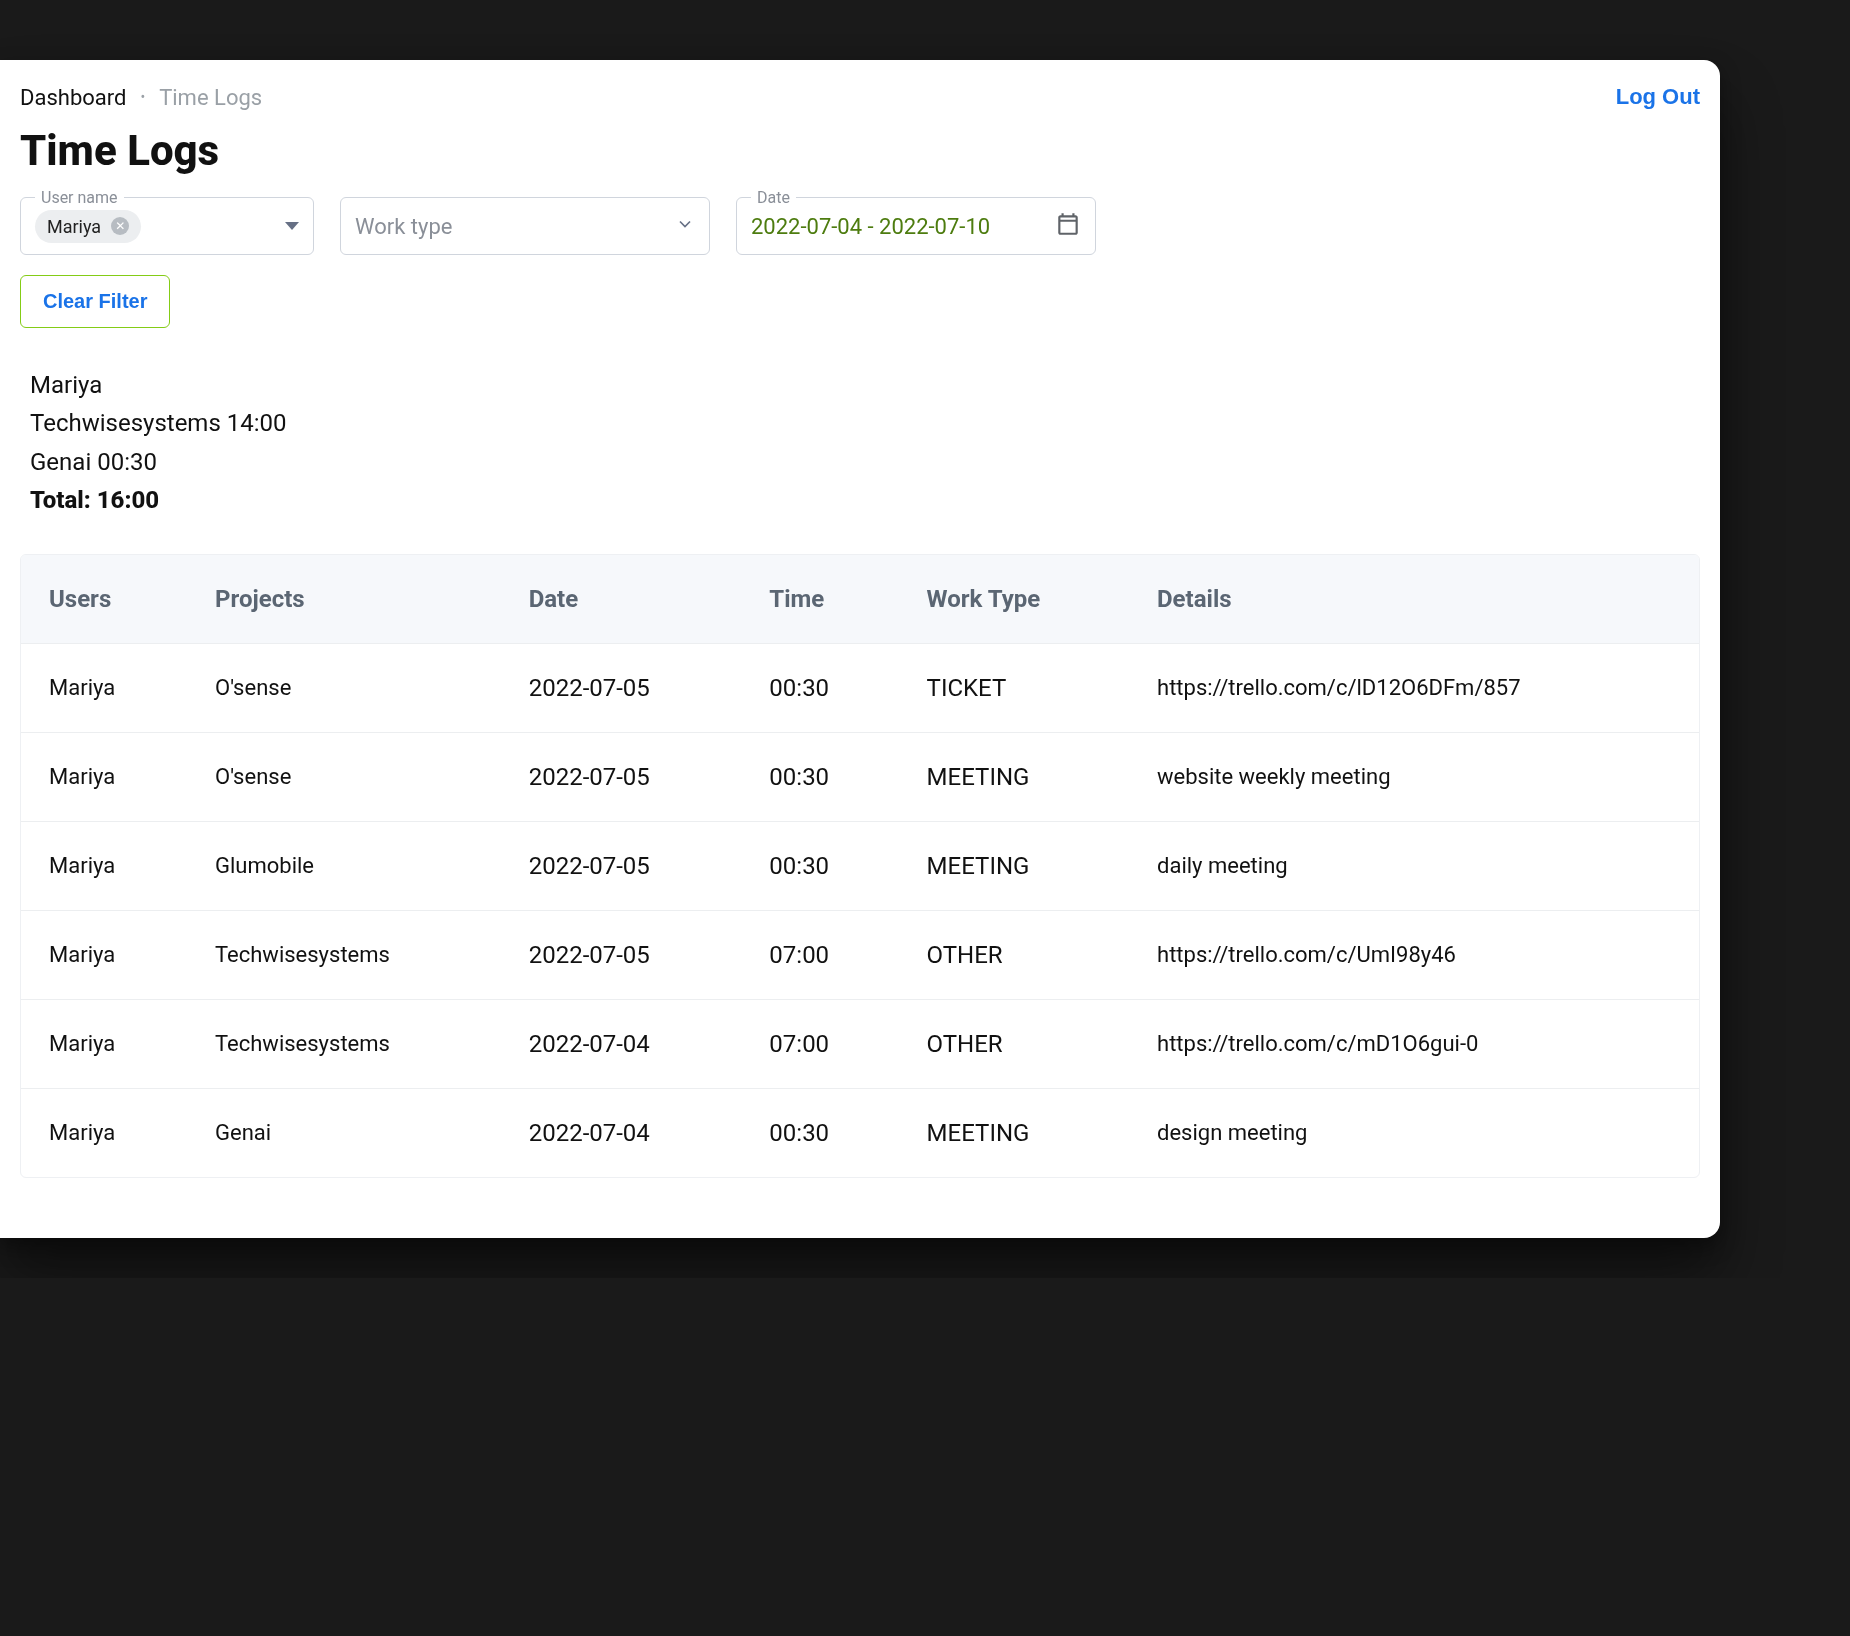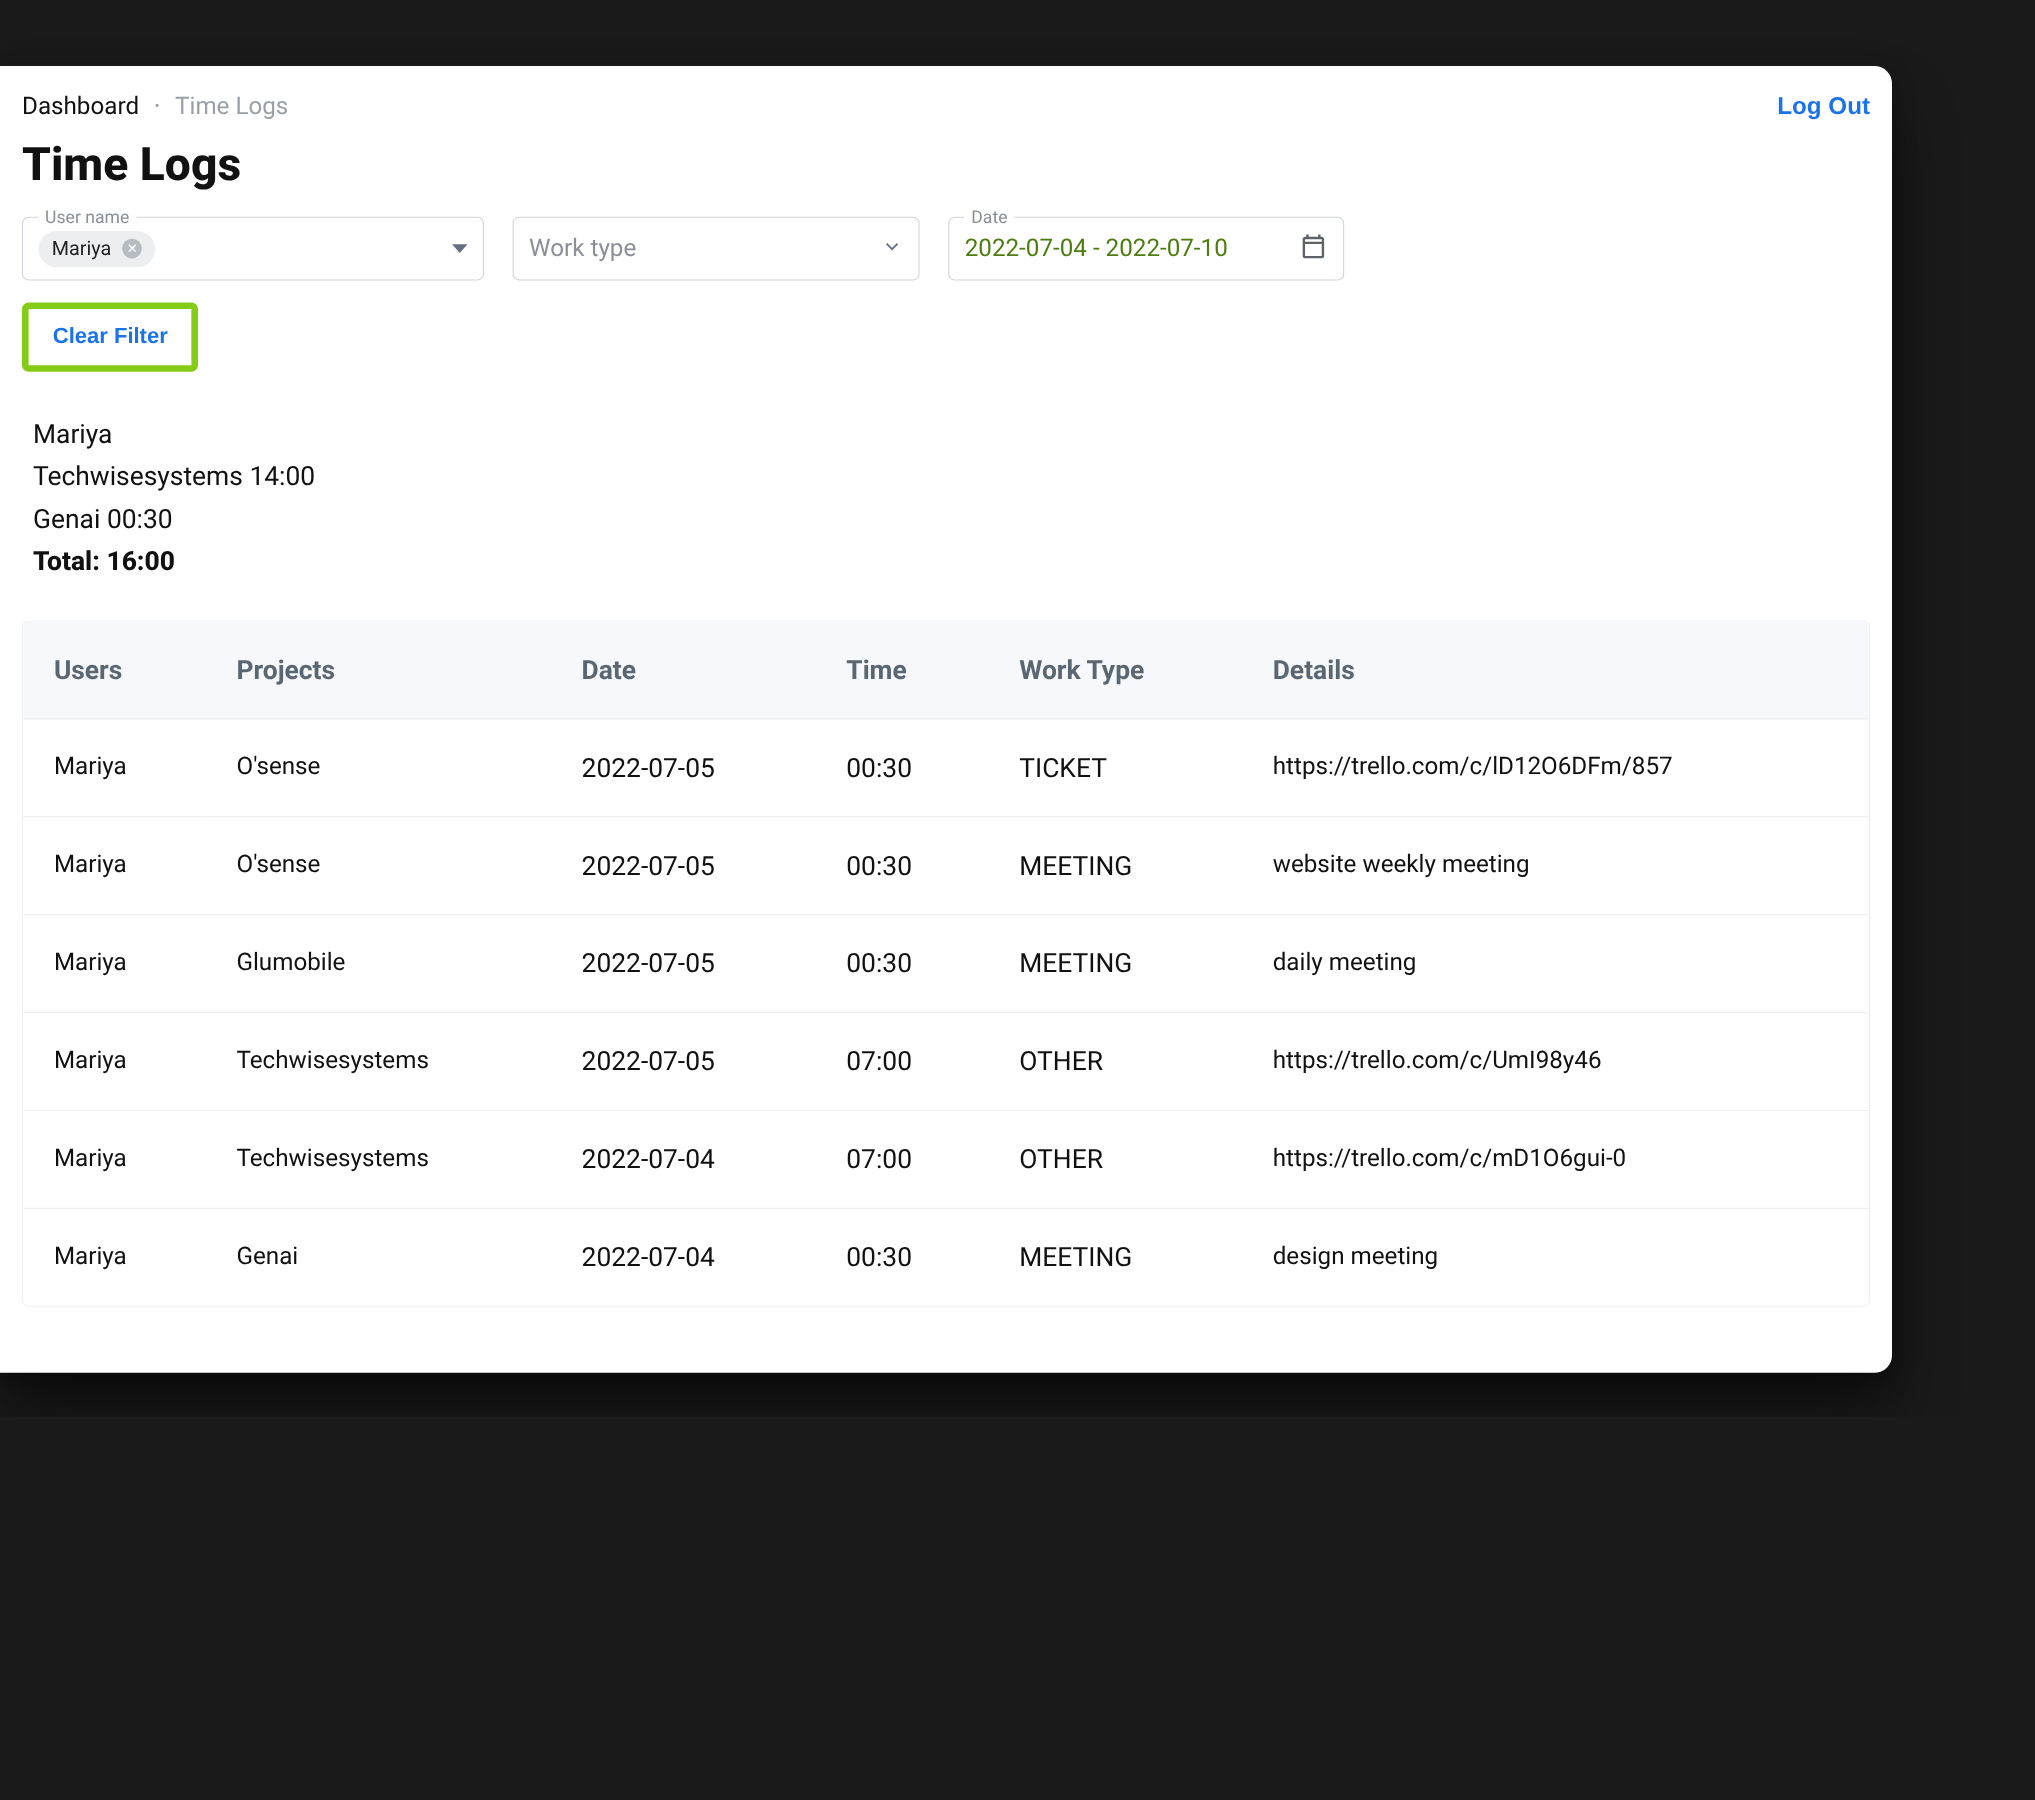--- a/index.html
+++ b/index.html
@@ -62,21 +62,21 @@
   }
   .field .float-label {
     position: absolute;
     top: -10px;
     left: 14px;
     background: #fff;
     padding: 0 6px;
     font-size: 16px;
     color: #8a8f98;
   }
-  .field.user { width: 420px; justify-content: space-between; }
+  .field.user { width: 294px; justify-content: space-between; }
   .field.projects { width: 370px; justify-content: space-between; }
   .field.worktype { width: 370px; justify-content: space-between; }
   .field.date { width: 360px; justify-content: space-between; }
   .chip {
     display: inline-flex;
     align-items: center;
     gap: 10px;
     background: #eceef0;
     border-radius: 20px;
     padding: 6px 12px;
@@ -102,21 +102,21 @@
   .triangle-down {
     width: 0; height: 0;
     border-left: 7px solid transparent;
     border-right: 7px solid transparent;
     border-top: 8px solid #667085;
   }
   .chevron-down svg { width: 20px; height: 20px; stroke: #667085; fill: none; stroke-width: 2; }
   .calendar-icon svg { width: 26px; height: 26px; fill: #5f6368; }
   .date-text { font-size: 22px; color: #4d7c0f; }
   .clear-filter {
-    border: 6px solid #84cc16;
+    border: 1px solid #84cc16;
     color: #1a73e8;
     background: #fff;
     font-weight: 700;
     font-size: 20px;
     padding: 14px 22px;
     border-radius: 6px;
     cursor: pointer;
     margin-bottom: 28px;
   }
   .summary {

